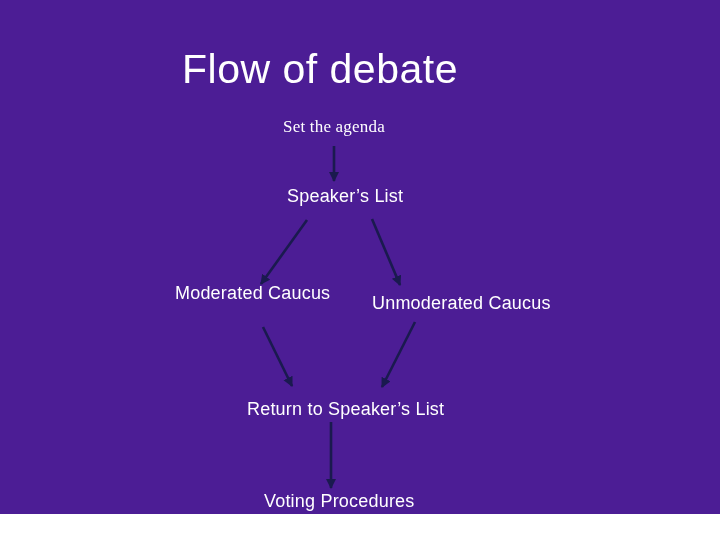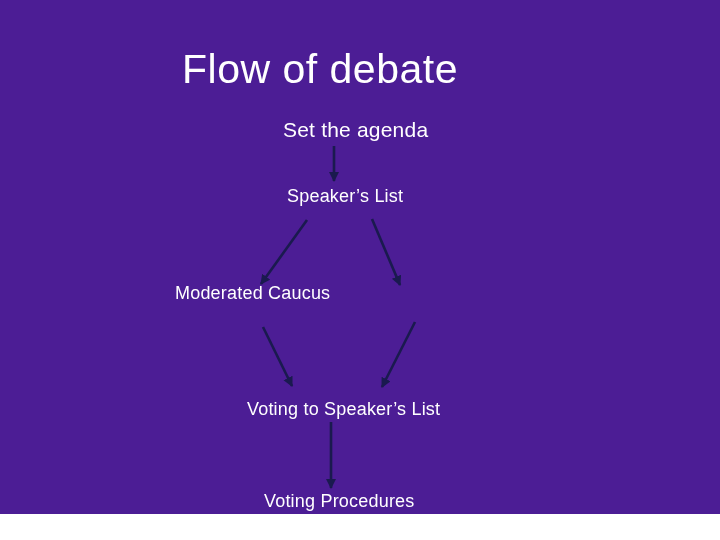--- a/index.html
+++ b/index.html
@@ -24,21 +24,21 @@
     letter-spacing: 0.5px;
   }
   .node {
     position: absolute;
     color: #ffffff;
     font-size: 18px;
     line-height: 1.1;
     white-space: nowrap;
     letter-spacing: 0.2px;
   }
-  .n-set      { left: 283px; top: 118px; font-size: 21px; }
+  .n-set      { left: 283px; top: 118px; font-size: 17px; font-family: Liberation Serif, serif; }
   .n-speakers { left: 287px; top: 187px; text-align: center; }
   .n-mod      { left: 175px; top: 284px; }
   .n-unmod    { left: 372px; top: 294px; }
   .n-return   { left: 247px; top: 400px; }
   .n-voting   { left: 264px; top: 492px; }
   .arrow-layer {
     position: absolute;
     left: 0; top: 0;
     width: 720px; height: 540px;
     pointer-events: none;
@@ -52,21 +52,22 @@
 </head>
 <body>
 
 <div class="slide">
 
   <h1 class="slide-title">Flow of debate</h1>
 
   <div class="node n-set">Set the agenda</div>
   <div class="node n-speakers">Speaker’s List</div>
   <div class="node n-mod">Moderated Caucus</div>
-  <div class="node n-return">Voting to Speaker’s List</div>
+  <div class="node n-unmod">Unmoderated Caucus</div>
+  <div class="node n-return">Return to Speaker’s List</div>
   <div class="node n-voting">Voting Procedures</div>
 
   <svg class="arrow-layer" viewBox="0 0 720 540" xmlns="http://www.w3.org/2000/svg">
     <defs>
       <marker id="arrowhead" markerUnits="userSpaceOnUse" markerWidth="14" markerHeight="14" refX="9" refY="5" orient="auto">
         <path d="M0,0 L10,5 L0,10 Z" fill="#1a1a4f"></path>
       </marker>
     </defs>
     <line class="edge" x1="334" y1="146" x2="334" y2="181" marker-end="url(#arrowhead)" stroke="#1a1a4f"></line>
     <line class="edge" x1="307" y1="220" x2="261" y2="284" marker-end="url(#arrowhead)" stroke="#1a1a4f"></line>

